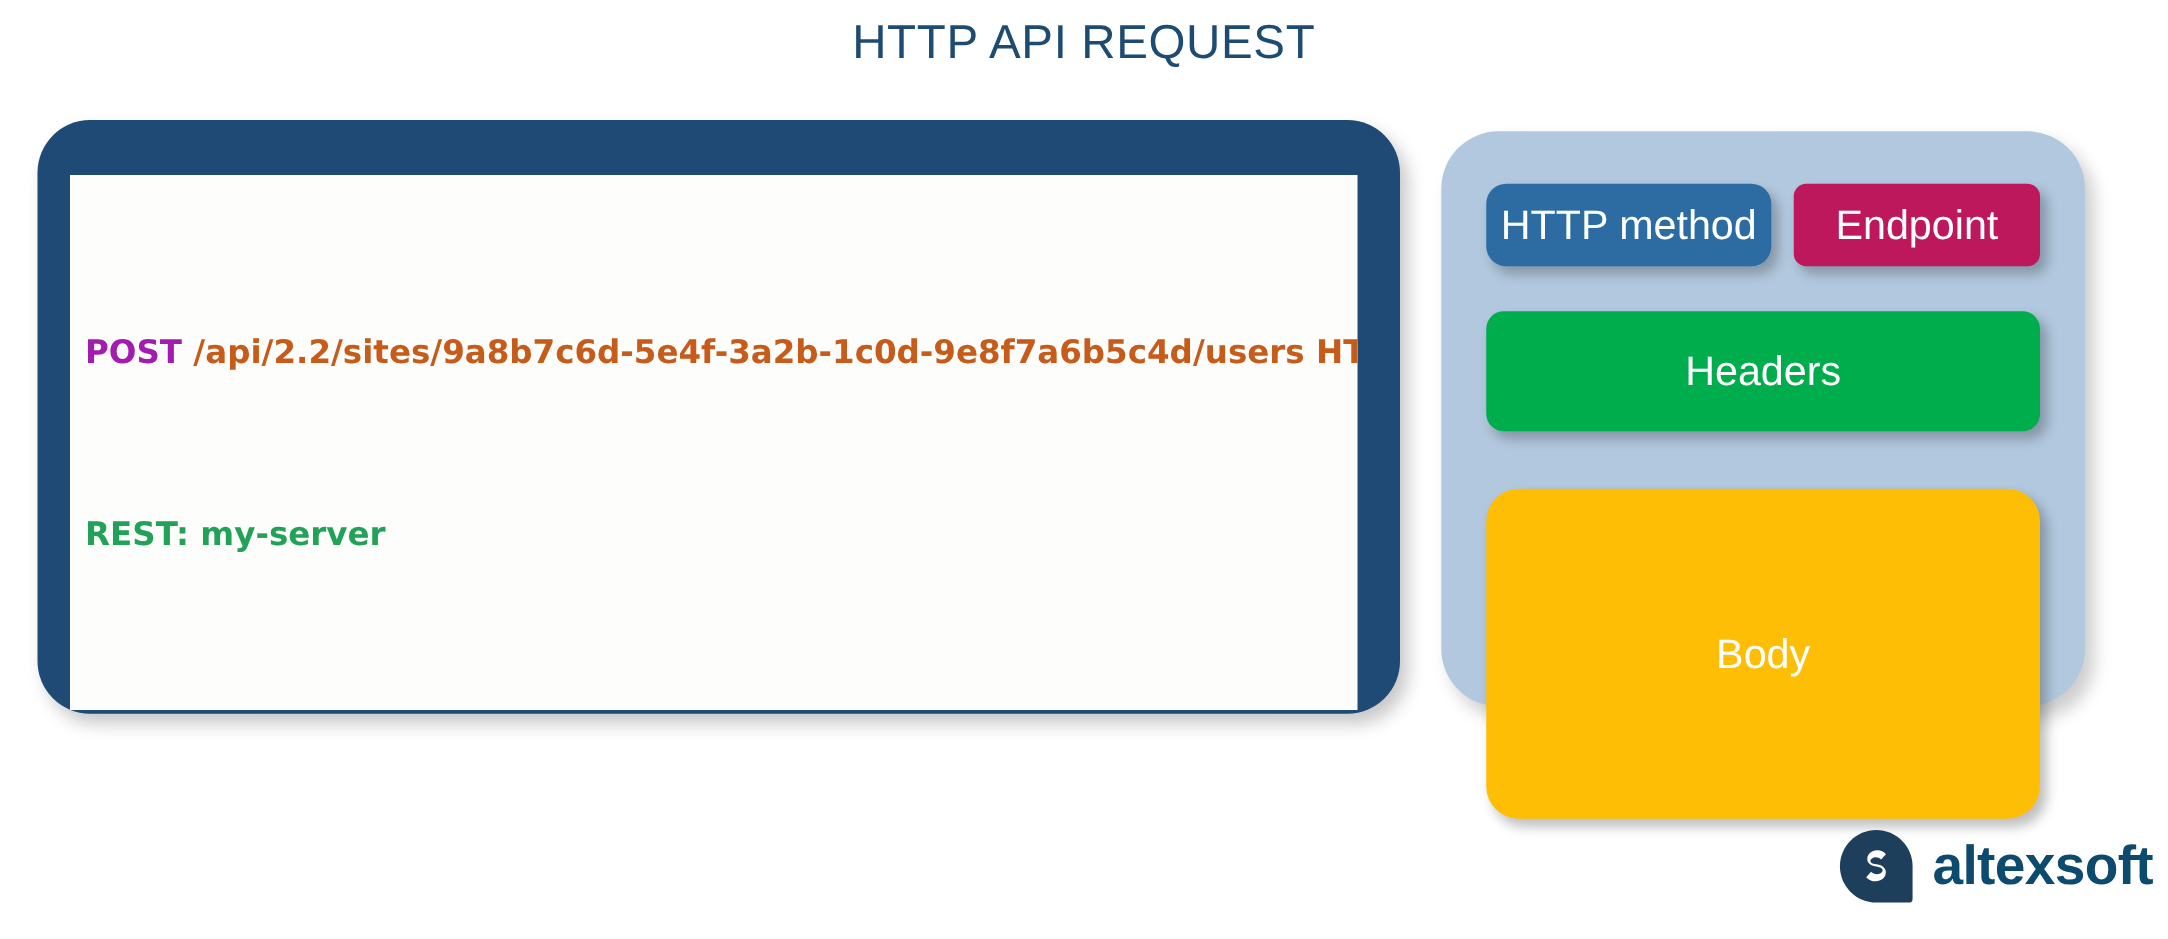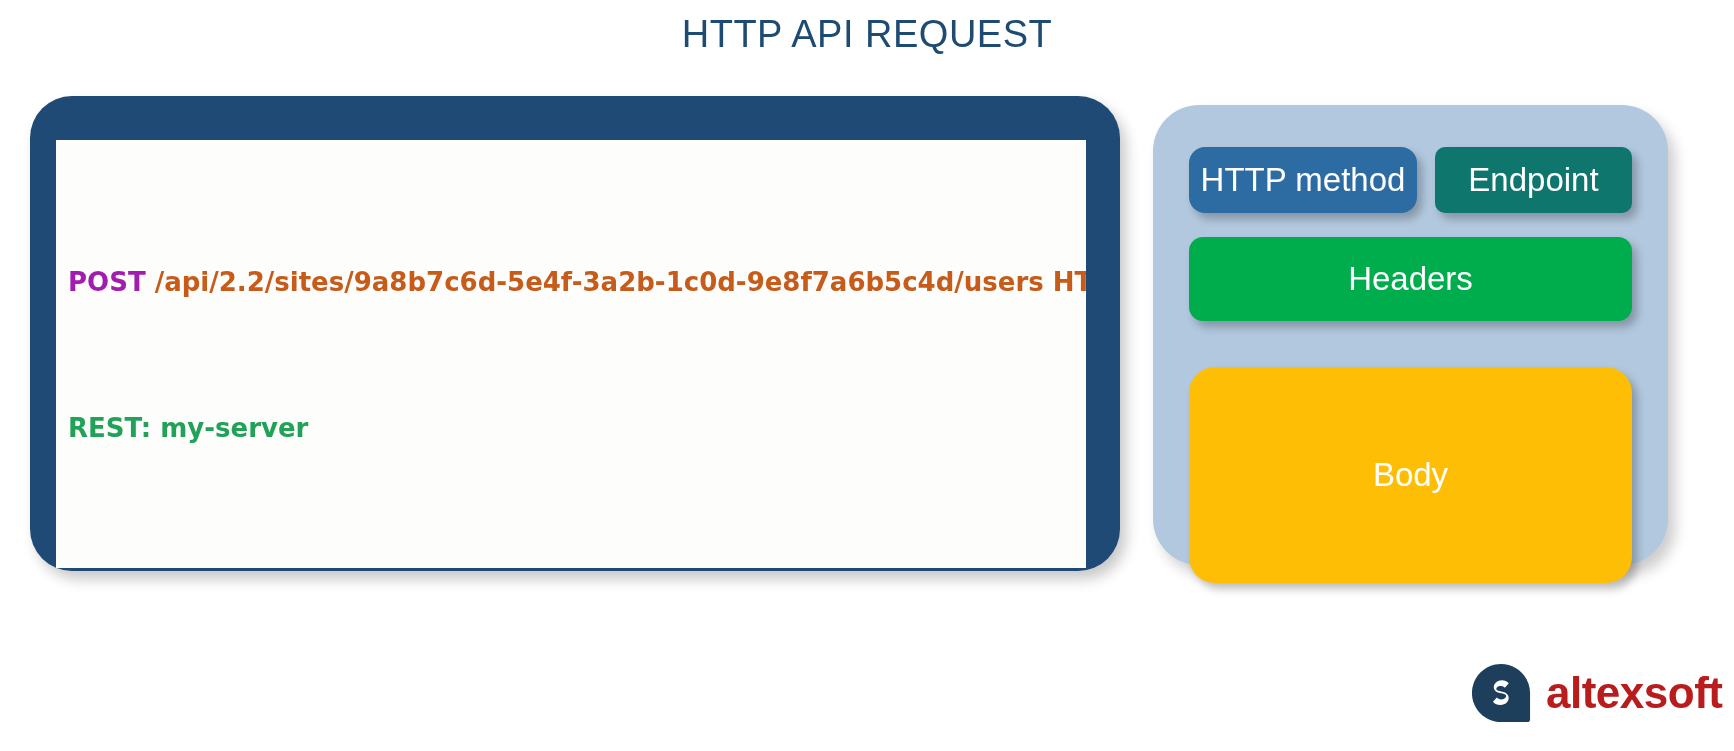--- a/index.html
+++ b/index.html
@@ -96,36 +96,36 @@
     box-sizing: border-box;
     text-align: center;
   }
   .card-method {
     background: #2d6ca2;
     width: 228px;
     height: 66px;
     border-radius: 16px;
   }
   .card-endpoint {
-    background: #0f766e;
+    background: #be185d;
     flex: 1;
     height: 66px;
     border-radius: 10px;
   }
   .card-headers {
     background: #00ad4d;
     width: 100%;
-    height: 84px;
-    margin-top: 24px;
+    height: 96px;
+    margin-top: 36px;
     border-radius: 14px;
   }
   .card-body {
     background: #ffbe06;
     width: 100%;
-    height: 216px;
+    height: 264px;
     margin-top: 46px;
     border-radius: 26px;
   }
 
   
   .logo {
     position: absolute;
     left: 1470px;
     top: 662px;
     display: flex;
@@ -133,21 +133,21 @@
     gap: 14px;
   }
   .logo-mark {
     width: 62px;
     height: 62px;
     display: block;
   }
   .logo-text {
     font-size: 44px;
     font-weight: 700;
-    color: #b91c1c;
+    color: #0c4a6e;
     letter-spacing: -0.5px;
     line-height: 1;
   }
 </style>
 </head>
 <body>
 
 <div class="page-title">HTTP API REQUEST</div>
 
 <div class="code-card">

